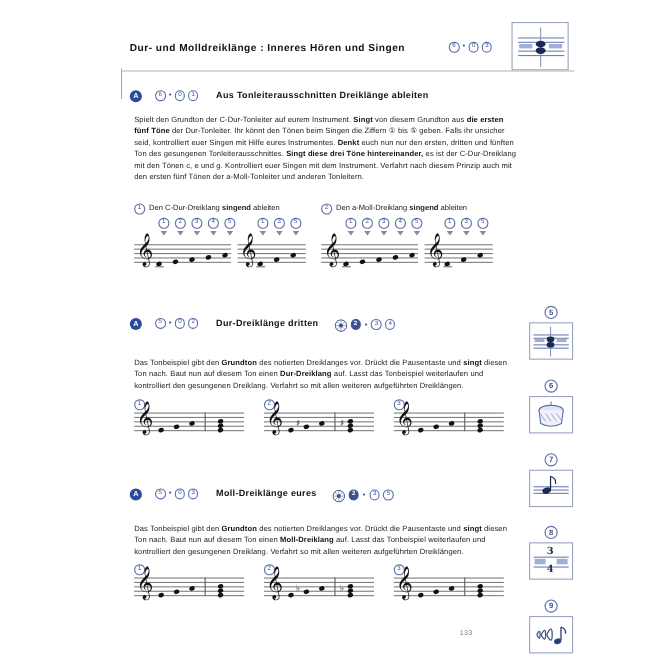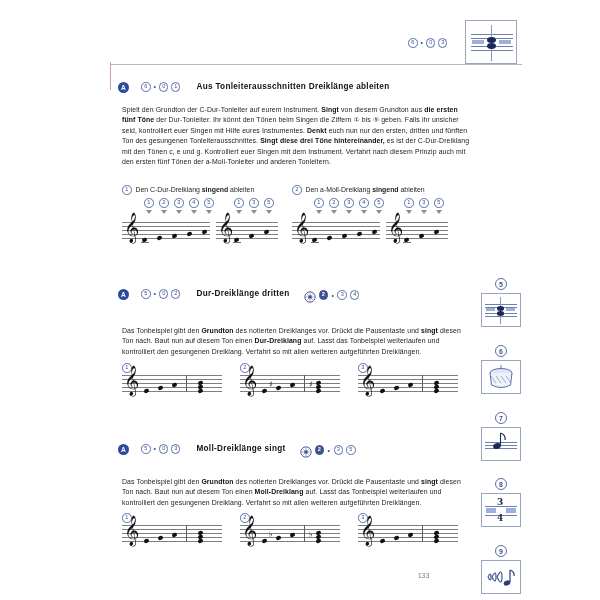--- a/index.html
+++ b/index.html
@@ -131,20 +131,21 @@
 
   .mini-ln{position:absolute;height:1px;background:#6f7fae;}
   .mini-bar{position:absolute;width:1.4px;background:#3a4a80;}
 </style>
 </head>
 <body>
 
 <div class="page">
 
   <div class="header">
+    <div class="header-title">Dur- und Molldreiklänge : Inneres Hören und Singen</div>
     <div class="header-badges">
       <span class="circ">6</span>
       <span class="dotsep">•</span>
       <span class="circ">0</span>
       <span class="circ">3</span>
     </div>
     <div class="hdr-iconbox">
       <div class="mini-ln" style="left:5px;top:13px;width:42px;"></div>
       <div class="mini-ln" style="left:5px;top:17px;width:42px;"></div>
       <div class="mini-ln" style="left:5px;top:25px;width:42px;"></div>
@@ -388,21 +389,21 @@
     </div>
 
   <div class="sec" style="top:444px;">
     <span class="A">A</span>
     <span class="codes">
       <span class="circ">5</span>
       <span class="dotsep">•</span>
       <span class="circ">0</span>
       <span class="circ">3</span>
     </span>
-    <span class="sectitle">Moll-Dreiklänge singt</span>
+    <span class="sectitle">Moll-Dreiklänge eures</span>
     <span class="trackgrp">
       <span style="display:inline-block;width:12px;height:12px;position:relative;">
         <svg width="12" height="12" viewBox="0 0 12 12">
           <circle cx="6" cy="6" r="5.2" fill="none" stroke="#3f5190" stroke-width="0.9"></circle>
           <path d="M6 1 L6 11 M1 6 L11 6 M2.5 2.5 L9.5 9.5 M9.5 2.5 L2.5 9.5" stroke="#6f7fae" stroke-width="0.6"></path>
           <circle cx="6" cy="6" r="1.8" fill="#3f5190"></circle>
         </svg>
       </span>
       <span class="circ filled">2</span>
       <span class="dotsep">•</span>

